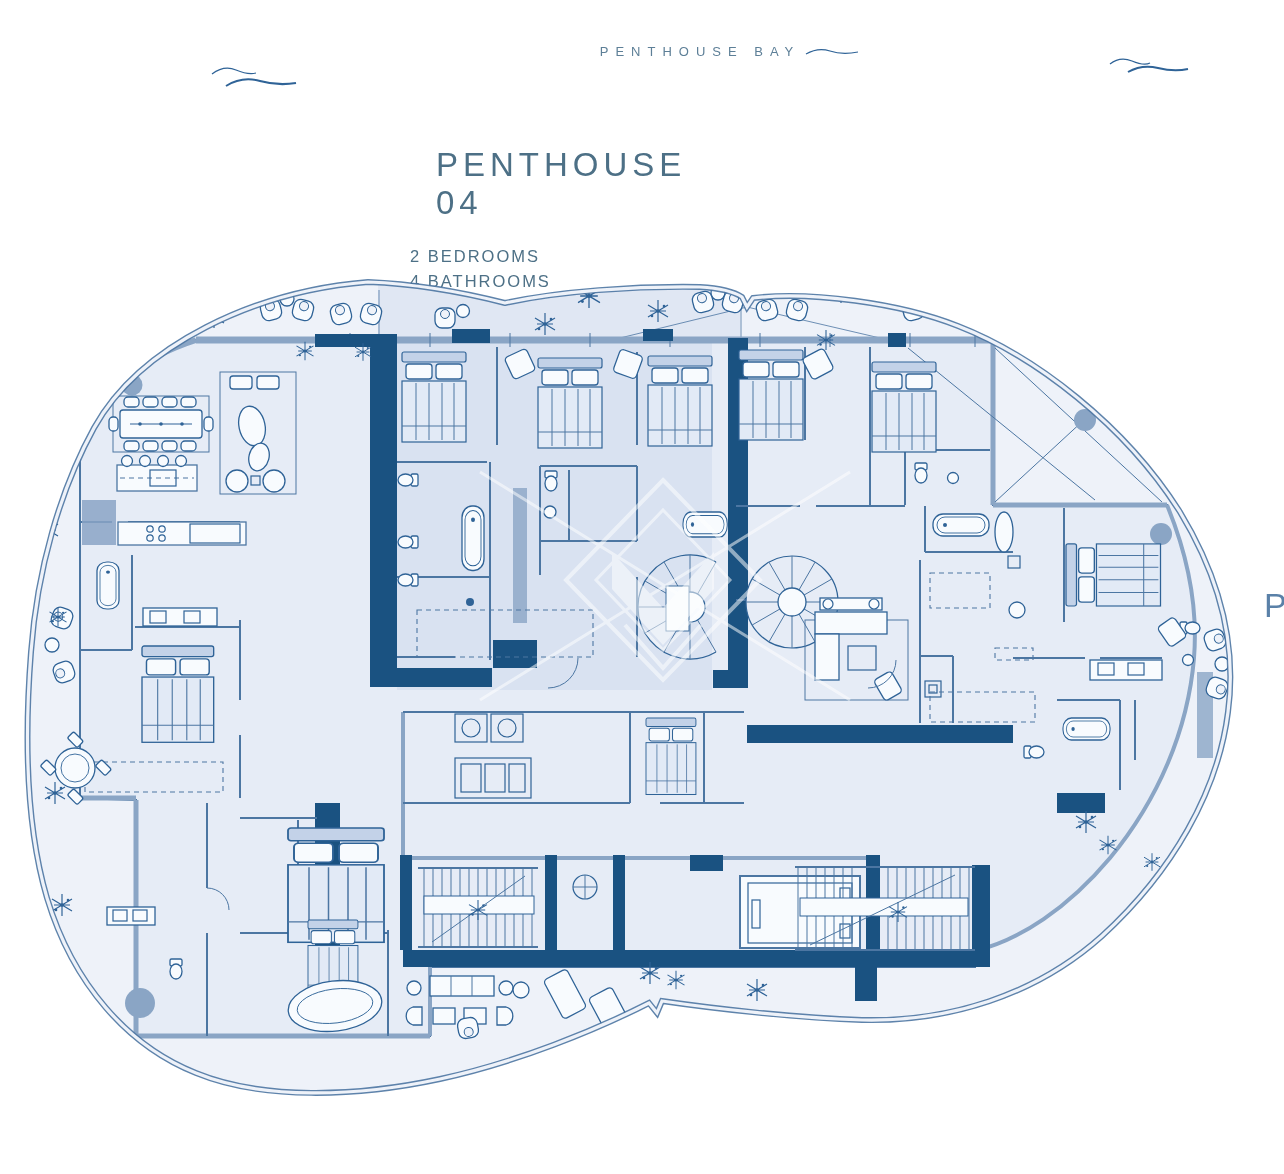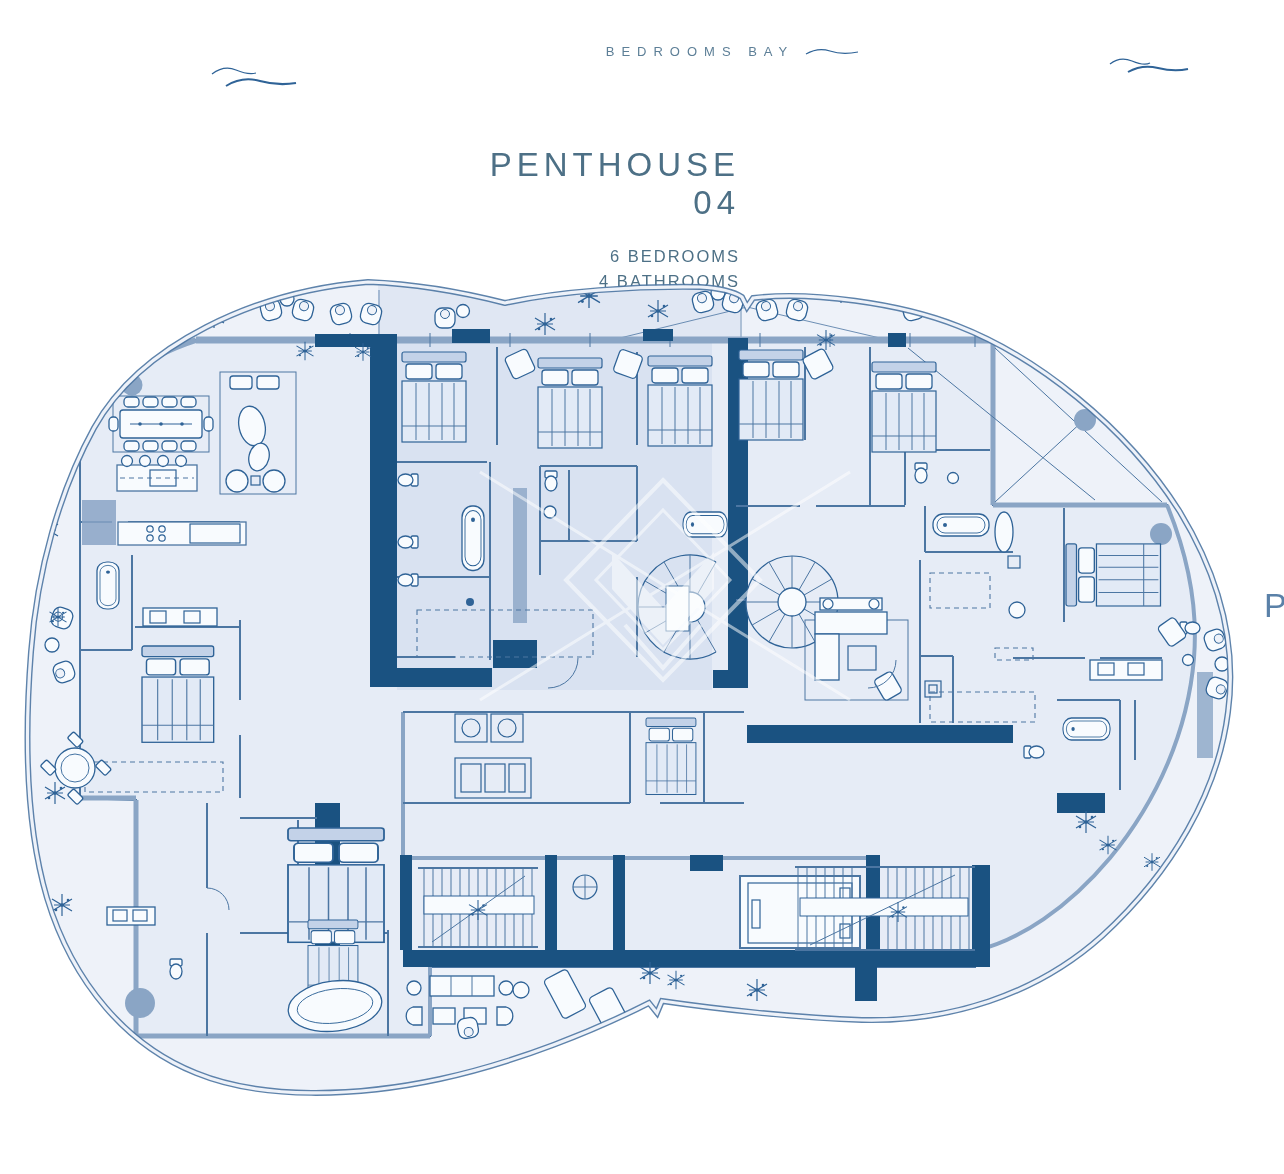--- a/index.html
+++ b/index.html
@@ -1,46 +1,46 @@
 <!DOCTYPE html>
 <html style="--navy: #1a5281; --line: #4c76a2; --wall: #8aa5c5; --ink: #2f6397; --plan-bg: #eef2f9; --indoor: #e6ecf6; --unit: #d6e0f0; --band: #dce4f1; --fixture: #f8fbfe; --title-text: #4d7086; --location-text: #5d7f97;"><head>
 <meta charset="utf-8">
 <style>
   html,body{margin:0;padding:0;background:#ffffff;}
   body{width:1284px;height:1174px;position:relative;overflow:hidden;
        font-family:"Liberation Sans", sans-serif;}
   .abs{position:absolute;}
   #location{left:450px;top:44px;width:500px;text-align:center;
     font-size:13px;letter-spacing:7px;color:var(--location-text);font-weight:500;}
-  #title-block{left:436px;top:146px;width:304px;text-align:right;color:var(--title-text);}
+  #title-block{left:436px;top:146px;width:304px;text-align:left;color:var(--title-text);}
   #title-main{font-size:33px;letter-spacing:5px;font-weight:500;}
   #title-floor{font-size:19px;letter-spacing:3px;margin-top:5px;}
   #title-rooms{font-size:16.5px;letter-spacing:2px;line-height:1.5;margin-top:22px;
     margin-left:-26px;}
   #edge-label{left:1264px;top:586px;font-size:34px;color:#5a81a8;letter-spacing:2px;}
   svg{display:block;}
   
   .nv{fill:var(--navy);}
   .wm{stroke:var(--wall);fill:none;}
   .w2{stroke:var(--line);stroke-width:2;fill:none;}
   .w1{stroke:var(--line);stroke-width:1;fill:none;}
   .fx{fill:var(--fixture);stroke:var(--ink);stroke-width:1.3;}
   .fn{fill:none;stroke:var(--ink);stroke-width:1.2;}
   .dsh{fill:none;stroke:var(--line);stroke-width:1.1;stroke-dasharray:5 4;}
   .sld{fill:var(--wall);}
   .wmk{opacity:.52;}
 </style>
 </head>
 <body>
 
-<div class="abs" id="location">BEDROOMS BAY</div>
+<div class="abs" id="location">PENTHOUSE BAY</div>
 <div class="abs" id="title-block">
   <div id="title-main">PENTHOUSE 04</div>
   <div id="title-rooms">
-    <div>6 BEDROOMS</div>
+    <div>2 BEDROOMS</div>
     <div>4 BATHROOMS</div>
   </div>
 </div>
 <div class="abs" id="edge-label">P</div>
 
 <svg class="abs" style="left:208px;top:58px" width="100" height="42">
   <path d="M4,16 q12,-9 24,-4 t20,3" class="fn"></path>
   <path d="M18,28 q16,-10 34,-5 t36,2" class="fn" style="stroke-width:2"></path>
 </svg>
 <svg class="abs" style="left:800px;top:38px" width="70" height="30">

